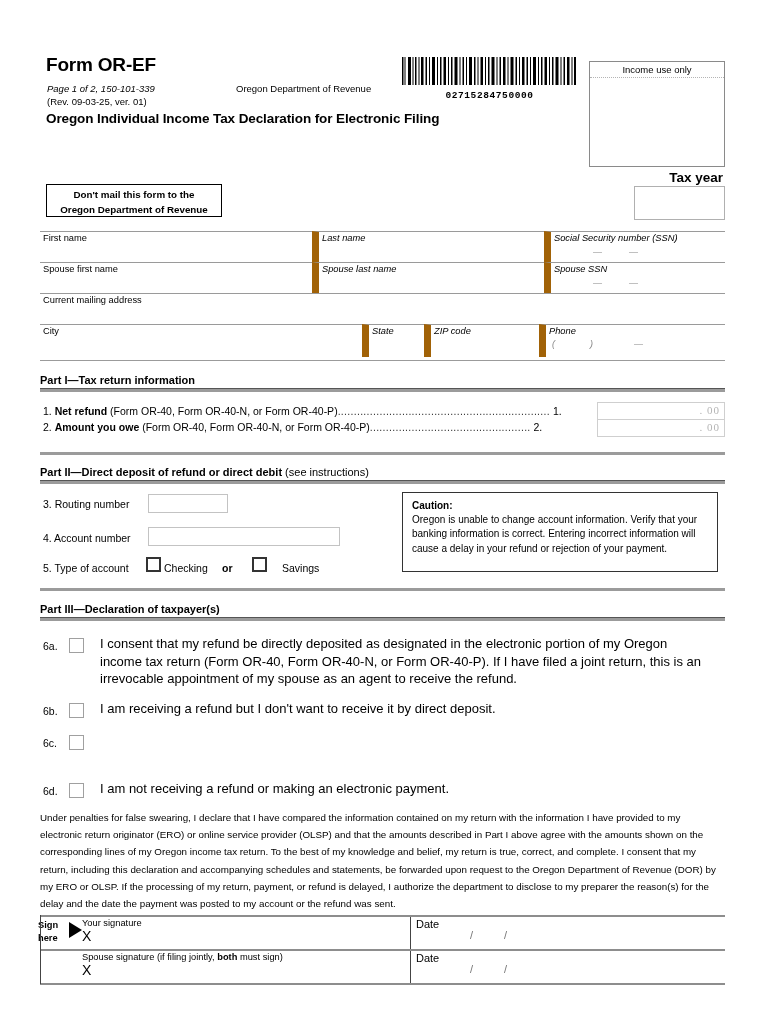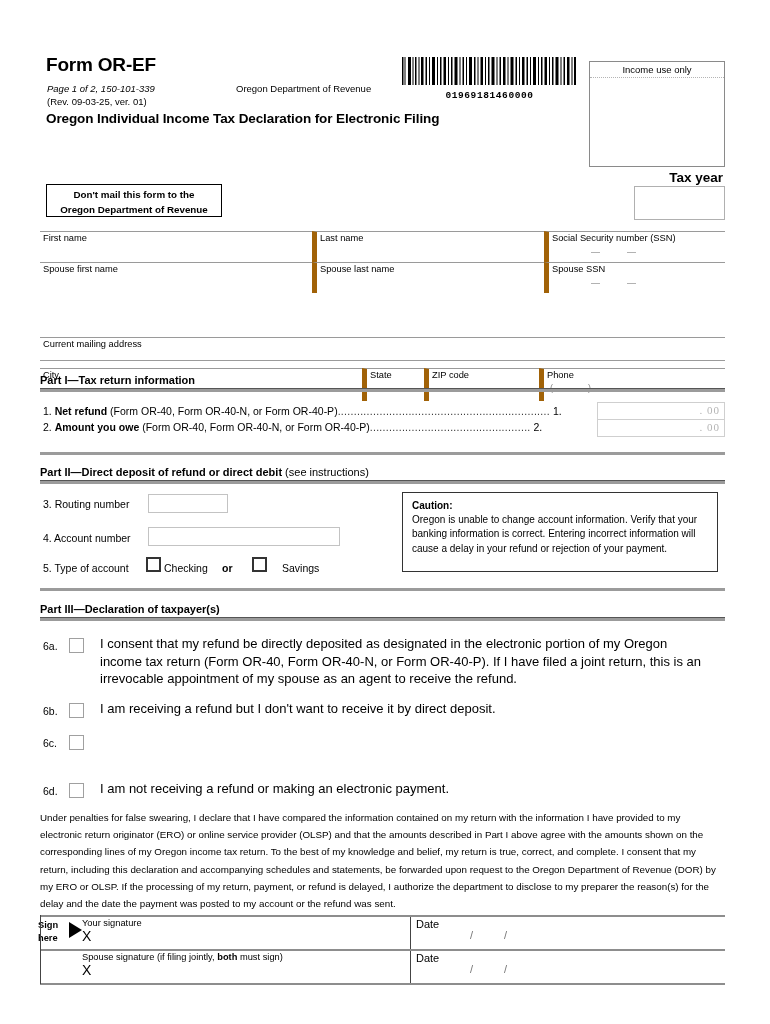--- a/index.html
+++ b/index.html
@@ -31,21 +31,21 @@
 
   
   .dontmail{position:absolute;left:46px;top:184px;width:176px;height:33px;border:1.6px solid #000;
             font-size:9.8px;font-weight:bold;text-align:center;line-height:15px;padding-top:2px;box-sizing:border-box;}
 
   
   .grid{position:absolute;left:40px;width:685px;box-sizing:border-box;}
   .row{display:flex;position:relative;}
   .cell{position:relative;box-sizing:border-box;border-top:1px solid #9a9a9a;}
   .cell .lbl{font-size:9.3px;padding:1px 0 0 3px;white-space:nowrap;}
-  .vline{border-left:5px solid #a16207;}
+  .vline{border-left:7px solid #a16207;font-style:italic;}
   .dash{position:absolute;font-size:9px;color:#888;}
 
   
   .part{position:absolute;left:40px;width:685px;}
   .part .ph{font-size:11px;font-weight:bold;padding-bottom:2px;}
   .part .ph .light{font-weight:normal;}
   .part .bar{height:3px;background:#9b9b9b;border-top:1px solid #555;}
 
   .thinrule{position:absolute;left:40px;width:685px;height:1px;background:#9b9b9b;}
   .thickrule{position:absolute;left:40px;width:685px;height:3px;background:#9b9b9b;}
@@ -145,21 +145,21 @@
         <rect x="294" y="0" width="2" height="56"></rect>
           <rect x="300" y="0" width="3" height="56"></rect>
         <rect x="307" y="0" width="6" height="56"></rect>
           <rect x="317" y="0" width="2" height="56"></rect>
         <rect x="323" y="0" width="3" height="56"></rect>
           <rect x="330" y="0" width="5" height="56"></rect>
         <rect x="339" y="0" width="2" height="56"></rect>
           <rect x="344" y="0" width="4" height="56"></rect>
       </g>
     </svg>
-    <div class="barcode-num">01969181460000</div>
+    <div class="barcode-num">02715284750000</div>
   </div>
 
   <div class="office-box">
     <div class="office-label">Income use only</div>
   </div>
   <div class="tax-year-label">Tax year</div>
   <div class="tax-year-box"></div>
 
   <div class="dontmail">
     <span>Don't mail this form to the</span><br>
@@ -190,21 +190,21 @@
         <div class="lbl">Spouse last name</div>
       </div>
       <div class="cell vline" style="width:181px;height:31px;">
         <div class="lbl">Spouse SSN</div>
         <span class="dash" style="left:42px;top:15px;">—</span>
         <span class="dash" style="left:78px;top:15px;">—</span>
       </div>
     </div>
 
     <div class="row">
-      <div class="cell" style="width:685px;height:31px;margin-top:44px;">
+      <div class="cell" style="width:685px;height:31px;">
         <div class="lbl">Current mailing address</div>
       </div>
     </div>
 
     <div class="row">
       <div class="cell" style="width:322px;height:33px;">
         <div class="lbl">City</div>
       </div>
       <div class="cell vline" style="width:62px;height:33px;">
         <div class="lbl">State</div>

